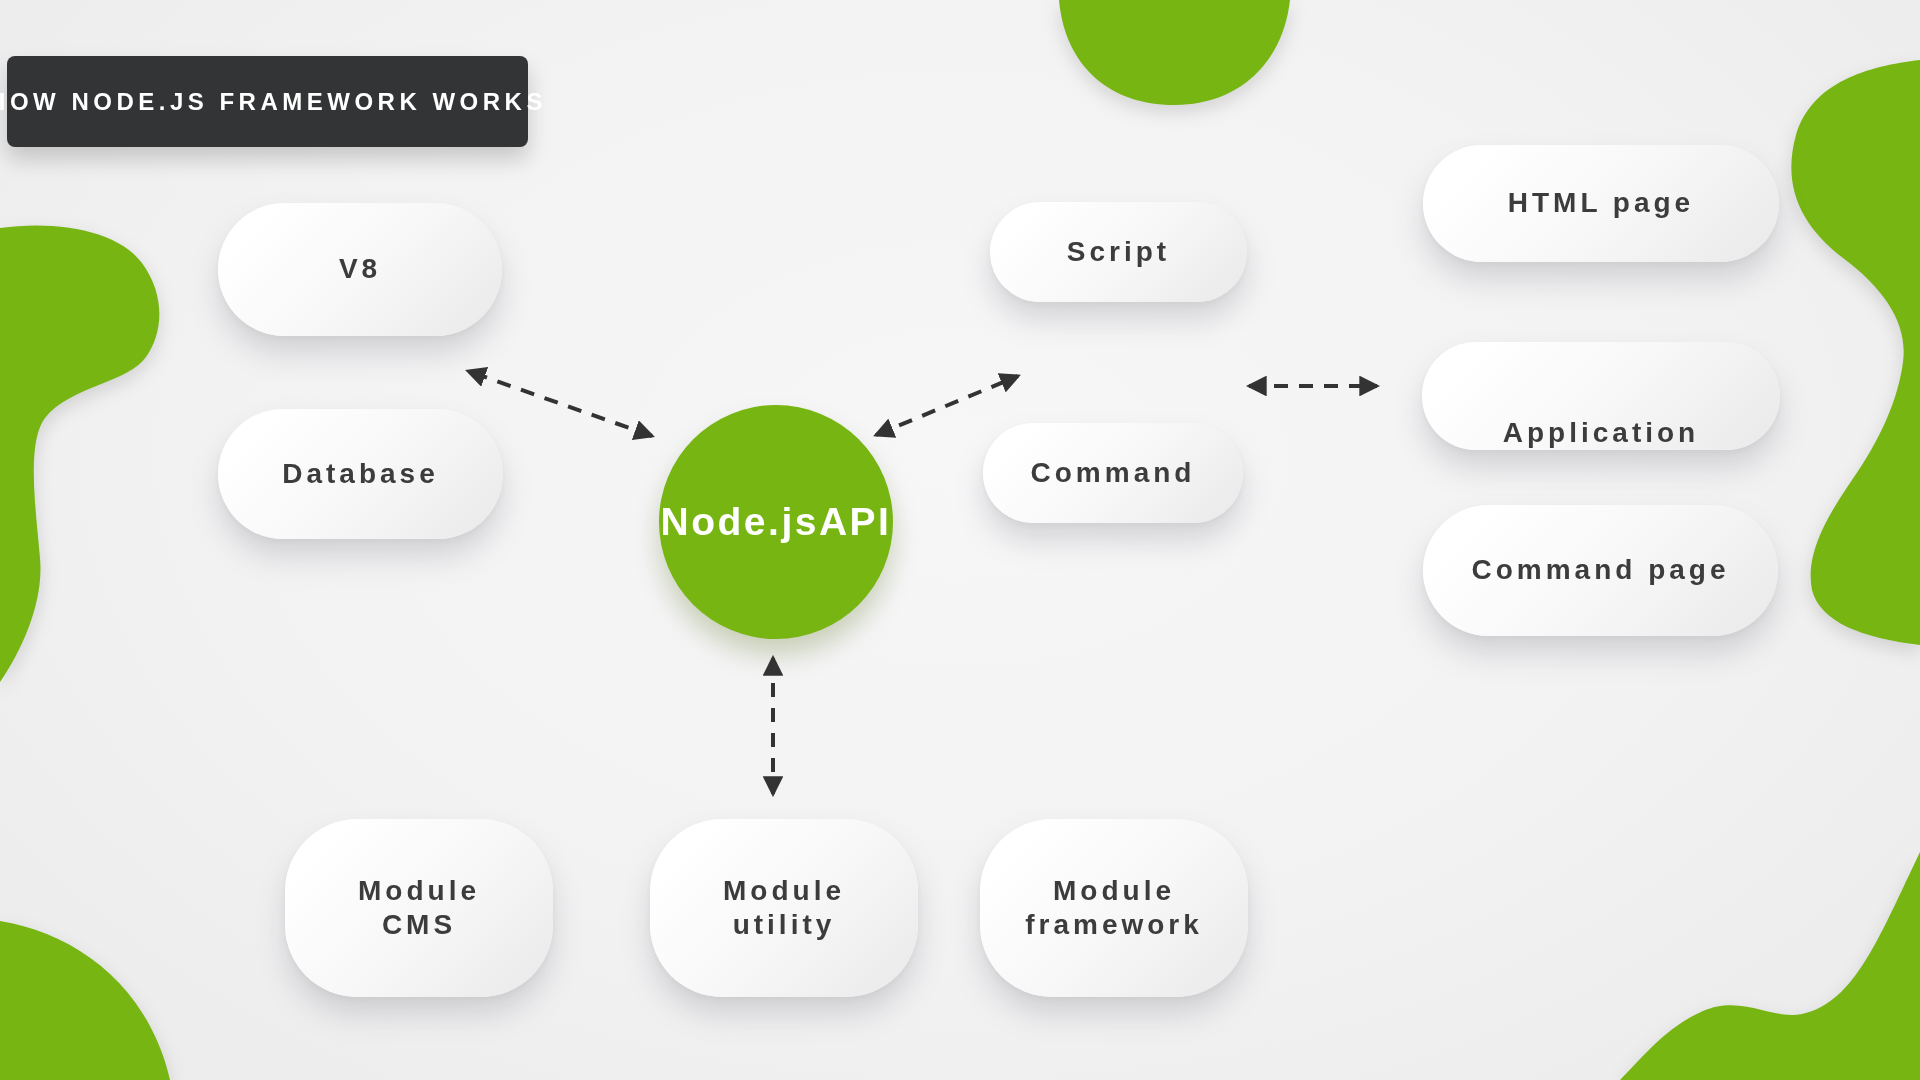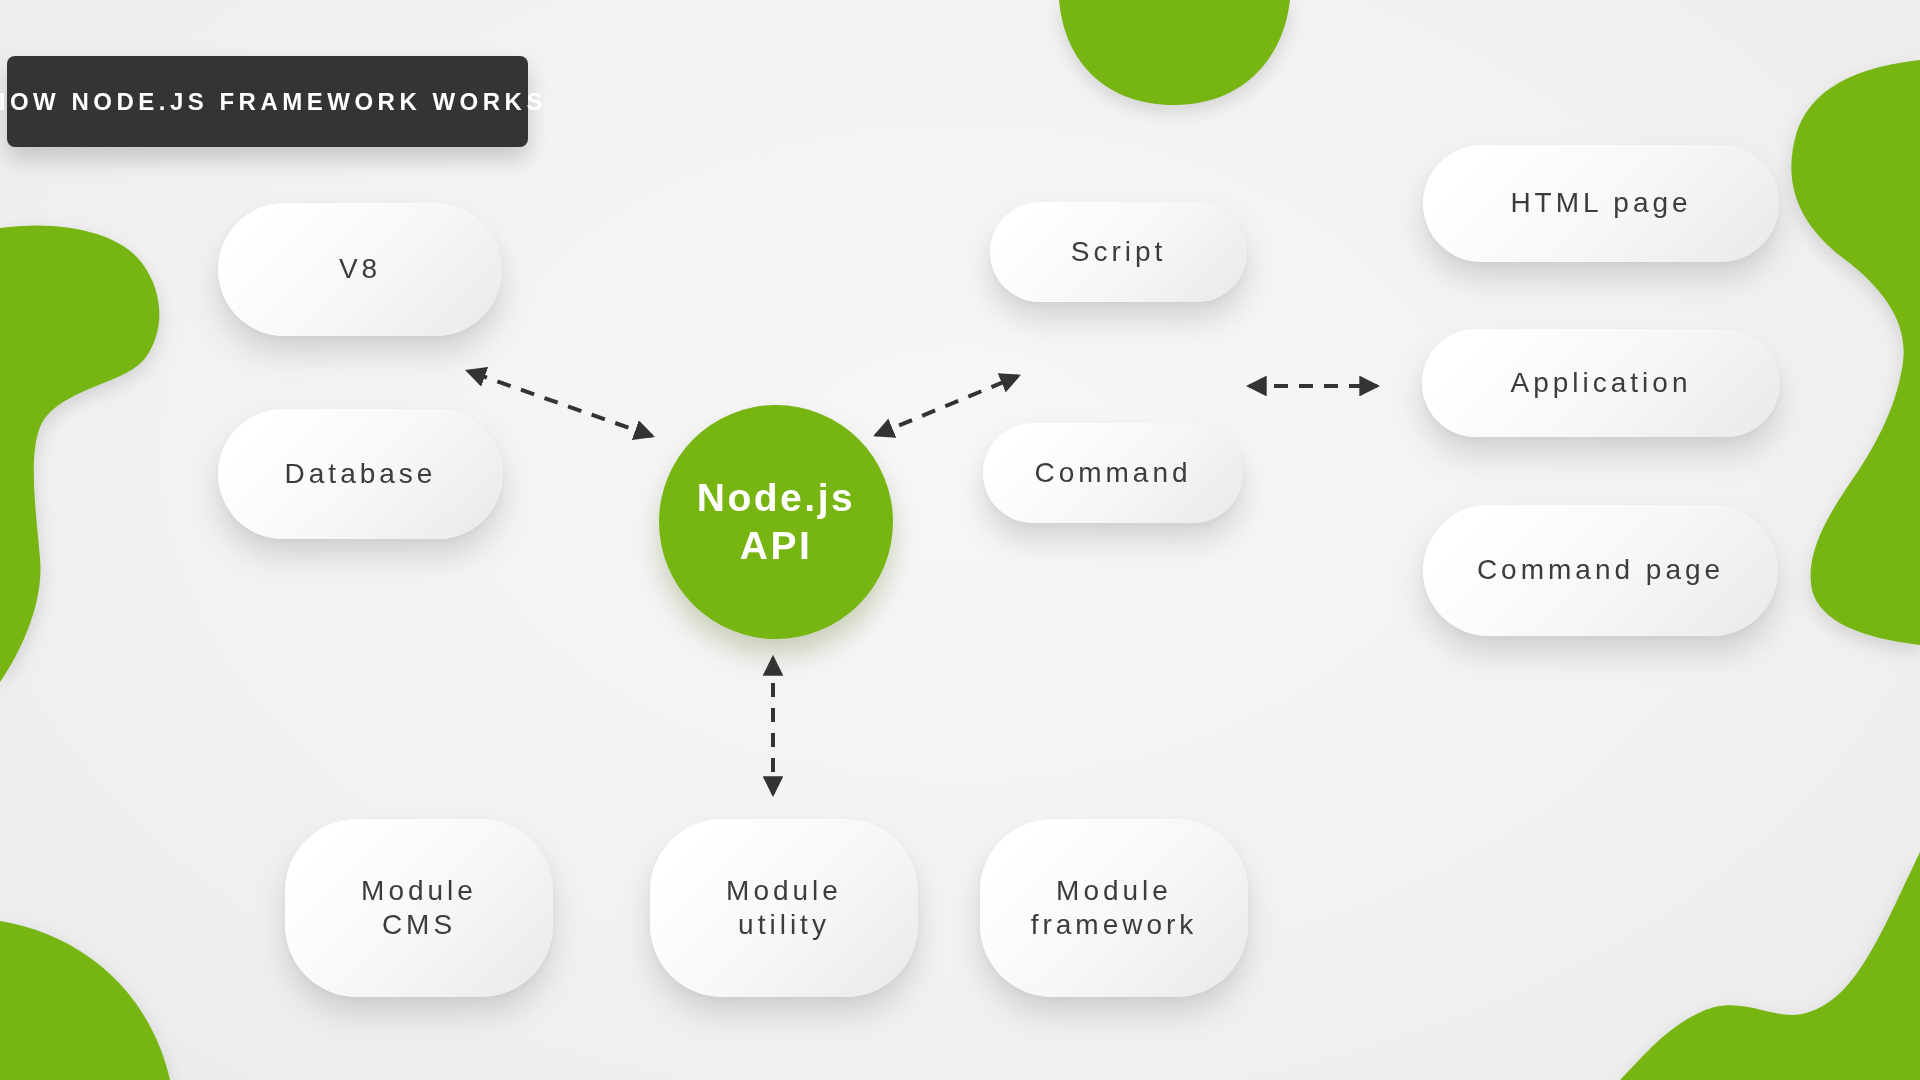--- a/index.html
+++ b/index.html
@@ -23,40 +23,40 @@
   }
   .banner span{
     color:#ffffff;font-size:24px;font-weight:700;letter-spacing:4.5px;
     text-transform:uppercase;white-space:nowrap;
   }
   
   .pill{
     background:linear-gradient(135deg,#ffffff 15%,#f7f7f8 55%,#e9e9ea 100%);
     box-shadow:0 18px 28px rgba(140,140,145,.30), 0 3px 6px rgba(0,0,0,.04);
     display:flex;align-items:center;justify-content:center;text-align:center;
-    color:var(--text,#3c3c3c);font-size:28px;font-weight:400;letter-spacing:4px;
+    color:var(--text,#3c3c3c);font-size:28px;font-weight:700;letter-spacing:4px;
     line-height:1.22;
   }
   .pill-v8{left:218px;top:203px;width:284px;height:133px;border-radius:67px;align-items:center;}
   .pill-database{left:218px;top:409px;width:285px;height:130px;border-radius:65px;}
   .pill-script{left:990px;top:202px;width:257px;height:100px;border-radius:50px;}
   .pill-server{left:983px;top:423px;width:260px;height:100px;border-radius:50px;}
   .pill-html{left:1423px;top:145px;width:356px;height:117px;border-radius:59px;}
-  .pill-application{left:1422px;top:329px;width:358px;height:108px;border-radius:54px;}
+  .pill-application{left:1422px;top:342px;width:358px;height:108px;border-radius:54px;align-items:flex-end;}
   .pill-command{left:1423px;top:505px;width:355px;height:131px;border-radius:66px;}
   .pill-module{width:268px;height:178px;border-radius:72px;}
   .pill-cms{left:285px;top:819px;}
   .pill-utility{left:650px;top:819px;}
   .pill-framework{left:980px;top:819px;}
   
   .center-circle{
     left:659px;top:405px;width:234px;height:234px;border-radius:50%;
     background:var(--green,#76b512);
     box-shadow:0 16px 26px rgba(90,110,30,.28);
-    display:flex;flex-direction:column;align-items:center;justify-content:center;
+    display:flex;flex-direction:row;align-items:center;justify-content:center;
     color:#ffffff;font-size:39px;font-weight:700;letter-spacing:2.5px;line-height:1.22;
     text-align:center;
   }
 </style>
 </head>
 <body>
 
 <svg id="blob-layer" viewBox="0 0 1920 1080" xmlns="http://www.w3.org/2000/svg">
   <path class="blob" d="M1059,0 C1065,68 1112,106 1176,105 C1240,104 1283,62 1290,0 Z"></path>
   <path class="blob" d="M1920,60 C1868,66 1812,82 1796,135 C1782,185 1800,225 1843,258 C1886,290 1908,325 1903,362 C1898,400 1880,440 1852,480 C1826,518 1805,555 1812,590 C1820,622 1862,638 1920,645 Z"></path>

